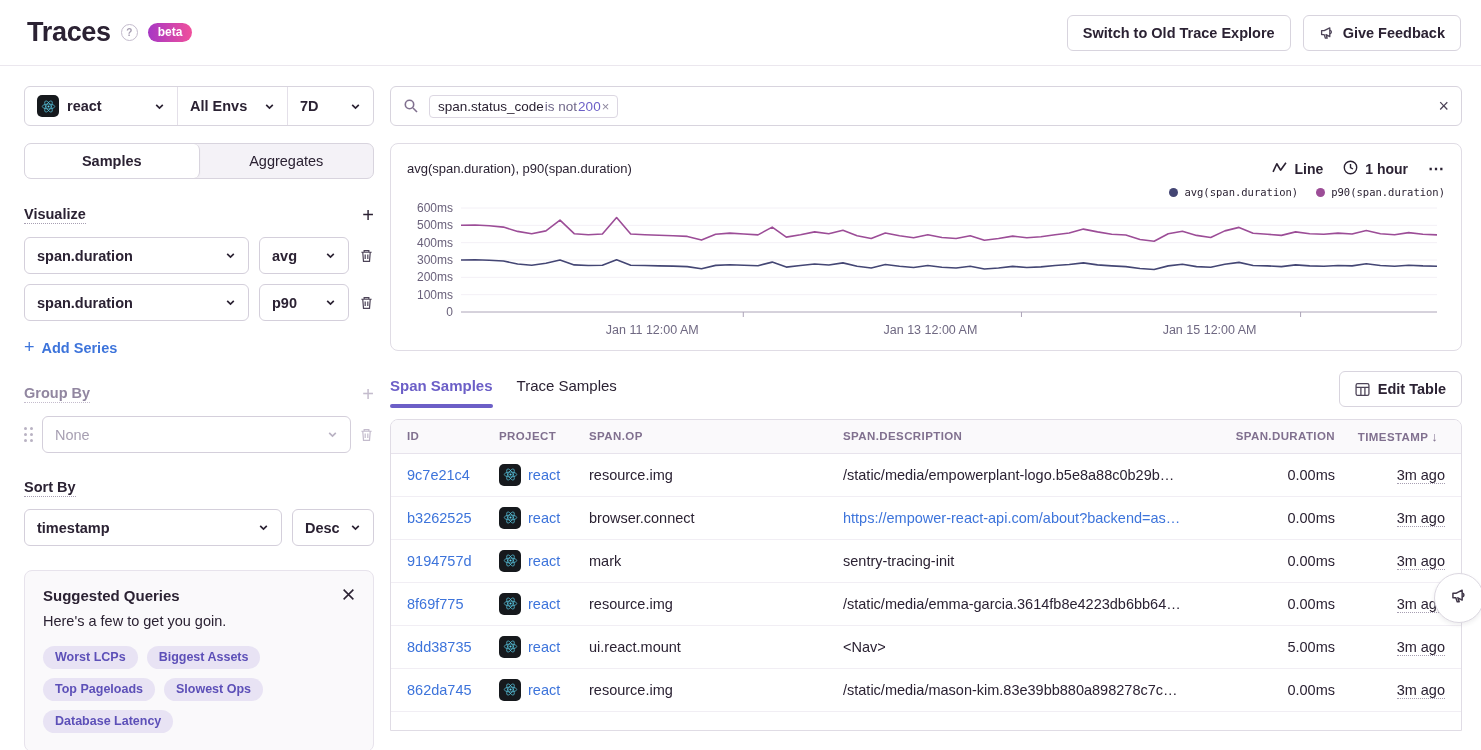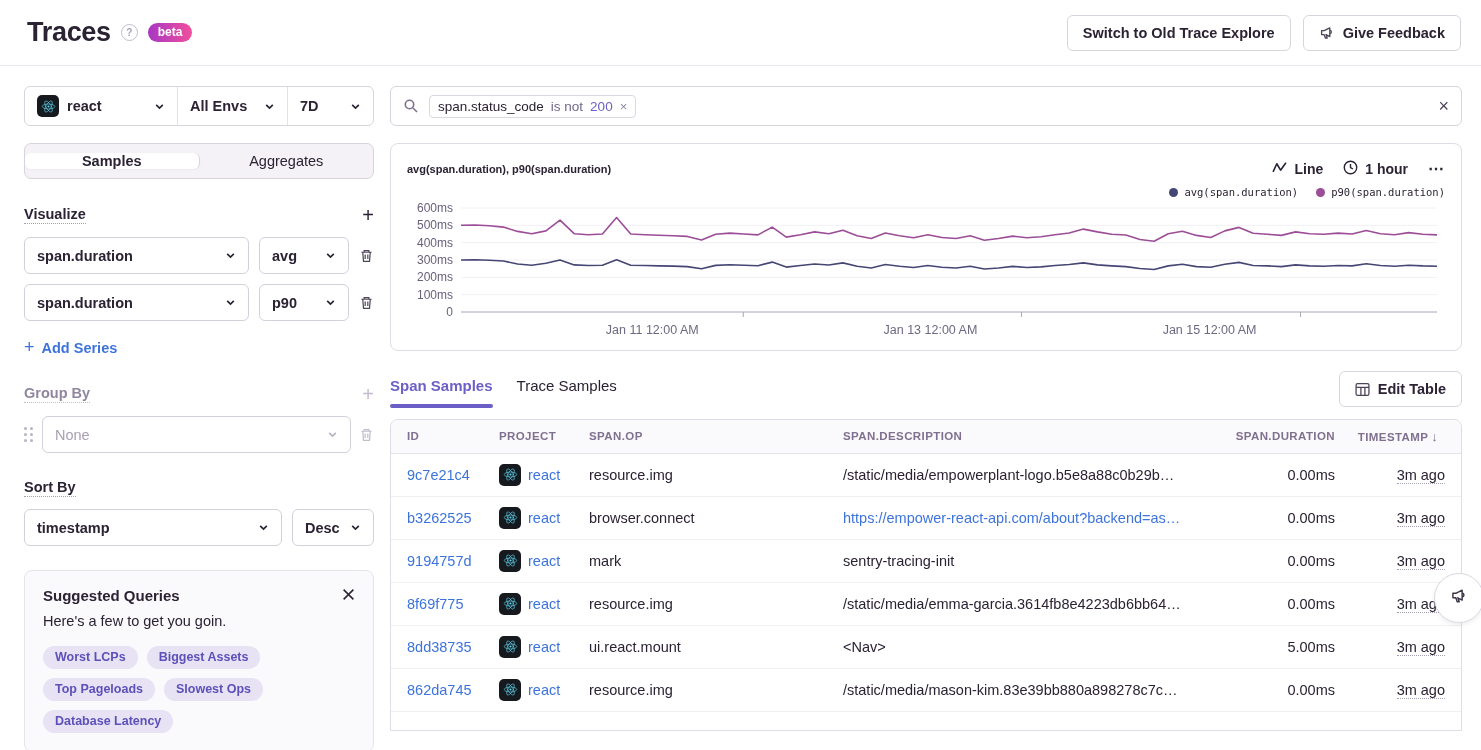--- a/index.html
+++ b/index.html
@@ -37,32 +37,32 @@
   .seg-project { width:152px; }
   .seg-env { width:110px; }
   .seg-date { flex:1; }
   .react-chip { width:22px; height:22px; border-radius:5px; background:#16191d;
     display:inline-flex; align-items:center; justify-content:center; flex:0 0 auto; }
   .chev svg { display:block; color:#2b2233; }
   .chev.muted svg { color:#b9b2c3; }
 
   .search-bar { display:flex; align-items:center; height:40px; border:1px solid #d8d4de;
     border-radius:6px; padding:0 12px; gap:10px; }
-  .search-token { display:inline-flex; align-items:center; gap:7px; border:1px solid #dcd7e2;
+  .search-token { display:inline-flex; align-items:center; gap:1px; border:1px solid #dcd7e2;
     border-radius:4px; padding:3px 8px; font-size:13.5px; background:#fff; }
   .tok-key { color:#2b2233; font-weight:400; }
   .tok-op { color:#71688a; }
   .tok-val { color:#6c5fc7; }
   .tok-x { color:#9089a0; font-size:13px; cursor:pointer; }
   .search-clear { margin-left:auto; color:#4d4458; font-size:18px; cursor:pointer; line-height:1; }
 
   
   .sidebar { margin-top:17px; }
   .seg-tabs { display:flex; height:36px; border:1px solid #d8d4de; border-radius:7px;
-    background:#f4f2f7; overflow:hidden;align-items:center; }
+    background:#f4f2f7; overflow:hidden; }
   .seg-tab { flex:1; display:flex; align-items:center; justify-content:center; font-size:14.5px;
     cursor:pointer; color:#2b2233; }
   .seg-tab.active { background:#fff; border-right:1px solid #d8d4de; border-radius:6px;
     font-weight:700; box-shadow:0 1px 2px rgba(43,34,51,.04); }
   .side-heading { display:flex; align-items:center; margin-top:26px; margin-bottom:12px; }
   .side-heading .hlabel { font-size:14.5px; font-weight:700;
     border-bottom:1px dotted #a79fb2; padding-bottom:1px; }
   .side-heading .plus { margin-left:auto; font-size:20px; font-weight:400; color:#2b2233;
     cursor:pointer; line-height:1; }
   .side-heading.muted .hlabel { color:#9186a0; border-bottom-color:#c4bccd; }
@@ -95,21 +95,21 @@
   .suggest-close { margin-left:auto; cursor:pointer; color:#2b2233; }
   .suggest-body { font-size:14.5px; color:#2b2233; line-height:1.45; margin-top:6px; }
   .pill-wrap { display:flex; flex-wrap:wrap; gap:9px; margin-top:14px; }
   .pill { background:#e8e3f4; color:#5d50b8; font-size:12.5px; font-weight:600;
     padding:4px 12px 5px; border-radius:12px; cursor:pointer; }
 
   
   .main-col { margin-top:17px; }
   .chart-panel { border:1px solid #e0dce5; border-radius:8px; padding:15px 16px 6px; }
   .chart-head { display:flex; align-items:center; }
-  .chart-title { font-size:11px; font-weight:700; }
+  .chart-title { font-size:13px; font-weight:400; }
   .chart-controls { margin-left:auto; display:flex; align-items:center; gap:20px;
     font-size:14px; font-weight:700; }
   .chart-ctrl { display:inline-flex; align-items:center; gap:7px; cursor:pointer; }
   .ellipsis { font-size:16px; letter-spacing:1px; color:#2b2233; cursor:pointer; }
   .legend-row { display:flex; justify-content:flex-end; gap:18px; margin-top:8px;
     font-family:"DejaVu Sans Mono", monospace; font-size:10.5px; color:#2b2233; }
   .legend-item { display:inline-flex; align-items:center; gap:6px; cursor:pointer;justify-content:space-between; }
   .legend-dot { width:9px; height:9px; border-radius:50%; }
   #chart-svg { display:block; margin-top:2px; }
   #chart-svg text { font-family:"Liberation Sans", sans-serif; }

